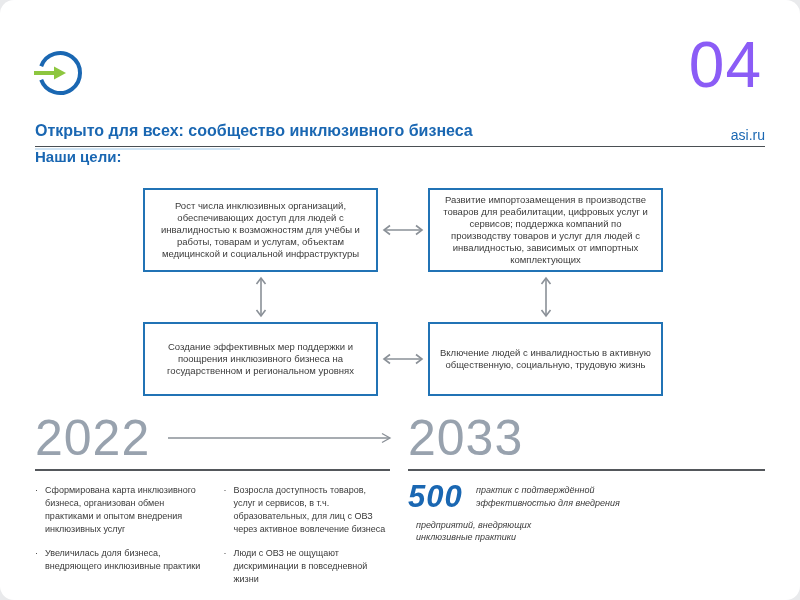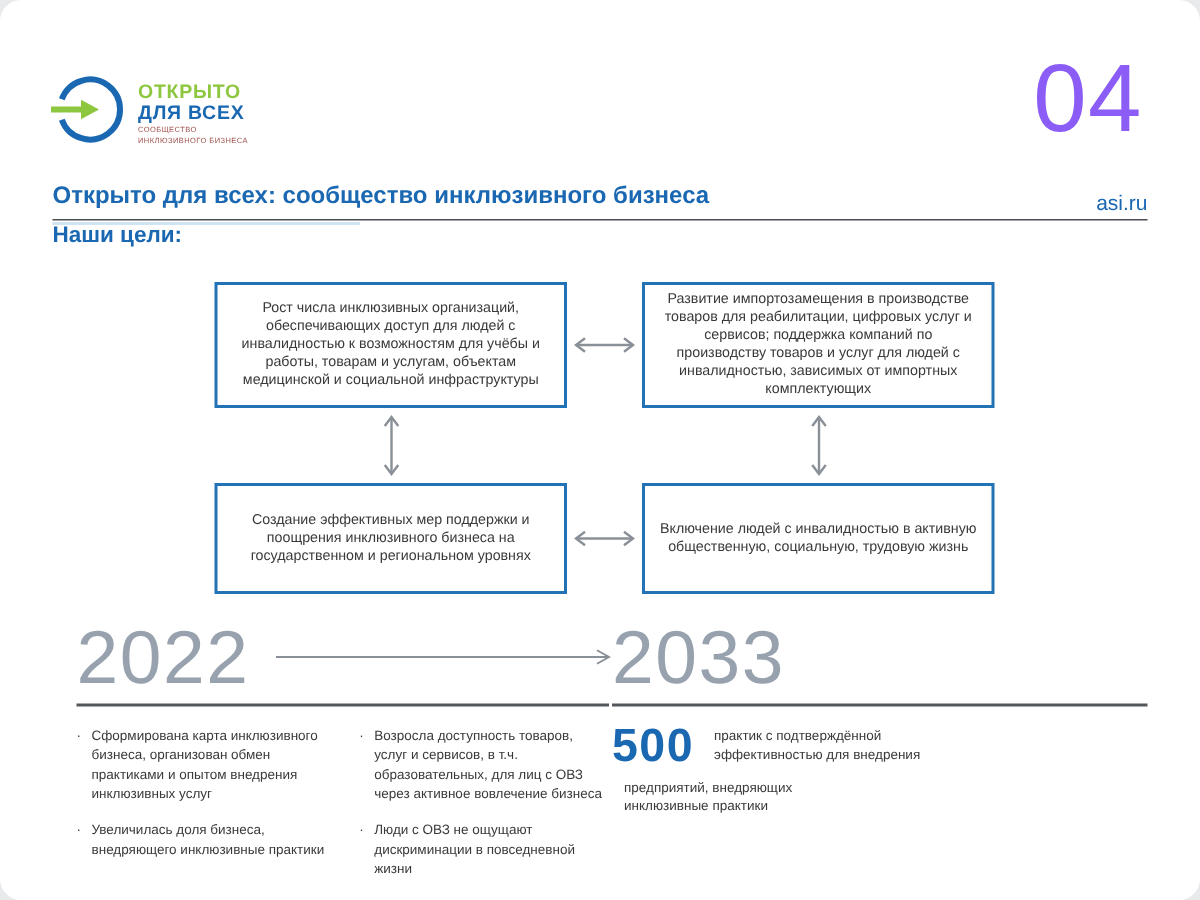--- a/index.html
+++ b/index.html
@@ -68,39 +68,39 @@
     text-align: center;
     color: #3a3a3a;
     font-size: 9.5px;
     line-height: 1.26;
     overflow: hidden;
   }
   .arrow-cell { display: flex; align-items: center; justify-content: center; }
 
   
   .tl-col { position: absolute; top: 415px; }
-  .tl-left  { left: 51px;  width: 355px; }
+  .tl-left  { left: 35px;  width: 355px; }
   .tl-right { left: 408px; width: 357px; }
   .year-row { display: flex; align-items: center; height: 46px; }
   .year {
     color: #98A2AE; font-size: 50px; font-weight: 300; letter-spacing: 1px; line-height: 1;
   }
   .year-arrow { margin-left: 18px; flex: 1; display: flex; align-items: center; }
   .year-rule { margin-top: 8px; height: 2px; background: #54575b; }
 
   .bullet-cols { display: flex; gap: 22px; margin-top: 13px; }
   .bullet-col { width: 168px; }
   .bullet-item { display: flex; margin-bottom: 11px; }
   .bullet {
     color: #3a3a3a; font-size: 9px; line-height: 1.45; width: 10px; flex: none;
   }
   .bullet-text { color: #3a3a3a; font-size: 9px; line-height: 1.45; }
 
   .stats { margin-top: 10px; }
-  .stat-row { display: flex; align-items: center; margin-bottom: 7px; }
+  .stat-row { display: flex; align-items: center; margin-bottom: 7px; font-style: italic; }
   .stat-value {
     color: #1A67B2; font-size: 31px; font-weight: bold; letter-spacing: 1px; line-height: 1;
     min-width: 60px;
   }
   .stat-row.second .stat-value { min-width: 100px; }
   .stat-label {
     margin-left: 8px; width: 165px;
     color: #3a3a3a; font-size: 9px; line-height: 1.35;
   }
 
@@ -112,28 +112,20 @@
 <div class="slide">
 
   <div class="logo">
     <span>
       <svg width="54" height="54" viewBox="0 0 54 54">
         <path d="M 8.2 20.2 A 20 20 0 1 1 8.2 33.8" fill="none" stroke="#1A67B2" stroke-width="4"></path>
         <path d="M1 27 H24" stroke="#8DC63F" stroke-width="4" fill="none"></path>
         <polygon points="21,20.5 33,27 21,33.5" fill="#8DC63F"></polygon>
       </svg>
     </span>
-    <div class="logo-text">
-      <div class="logo-line1">ОТКРЫТО</div>
-      <div class="logo-line2">ДЛЯ ВСЕХ</div>
-      <div class="logo-sub">
-        <div>СООБЩЕСТВО</div>
-        <div>ИНКЛЮЗИВНОГО БИЗНЕСА</div>
-      </div>
-    </div>
   </div>
 
   <div class="page-number">04</div>
 
   <div class="header-title">Открыто для всех: сообщество инклюзивного бизнеса</div>
   <a class="site-link" href="#">asi.ru</a>
   <div class="header-rule"></div>
   <div class="header-rule-accent"></div>
 
   <div class="section-title">Наши цели:</div>

